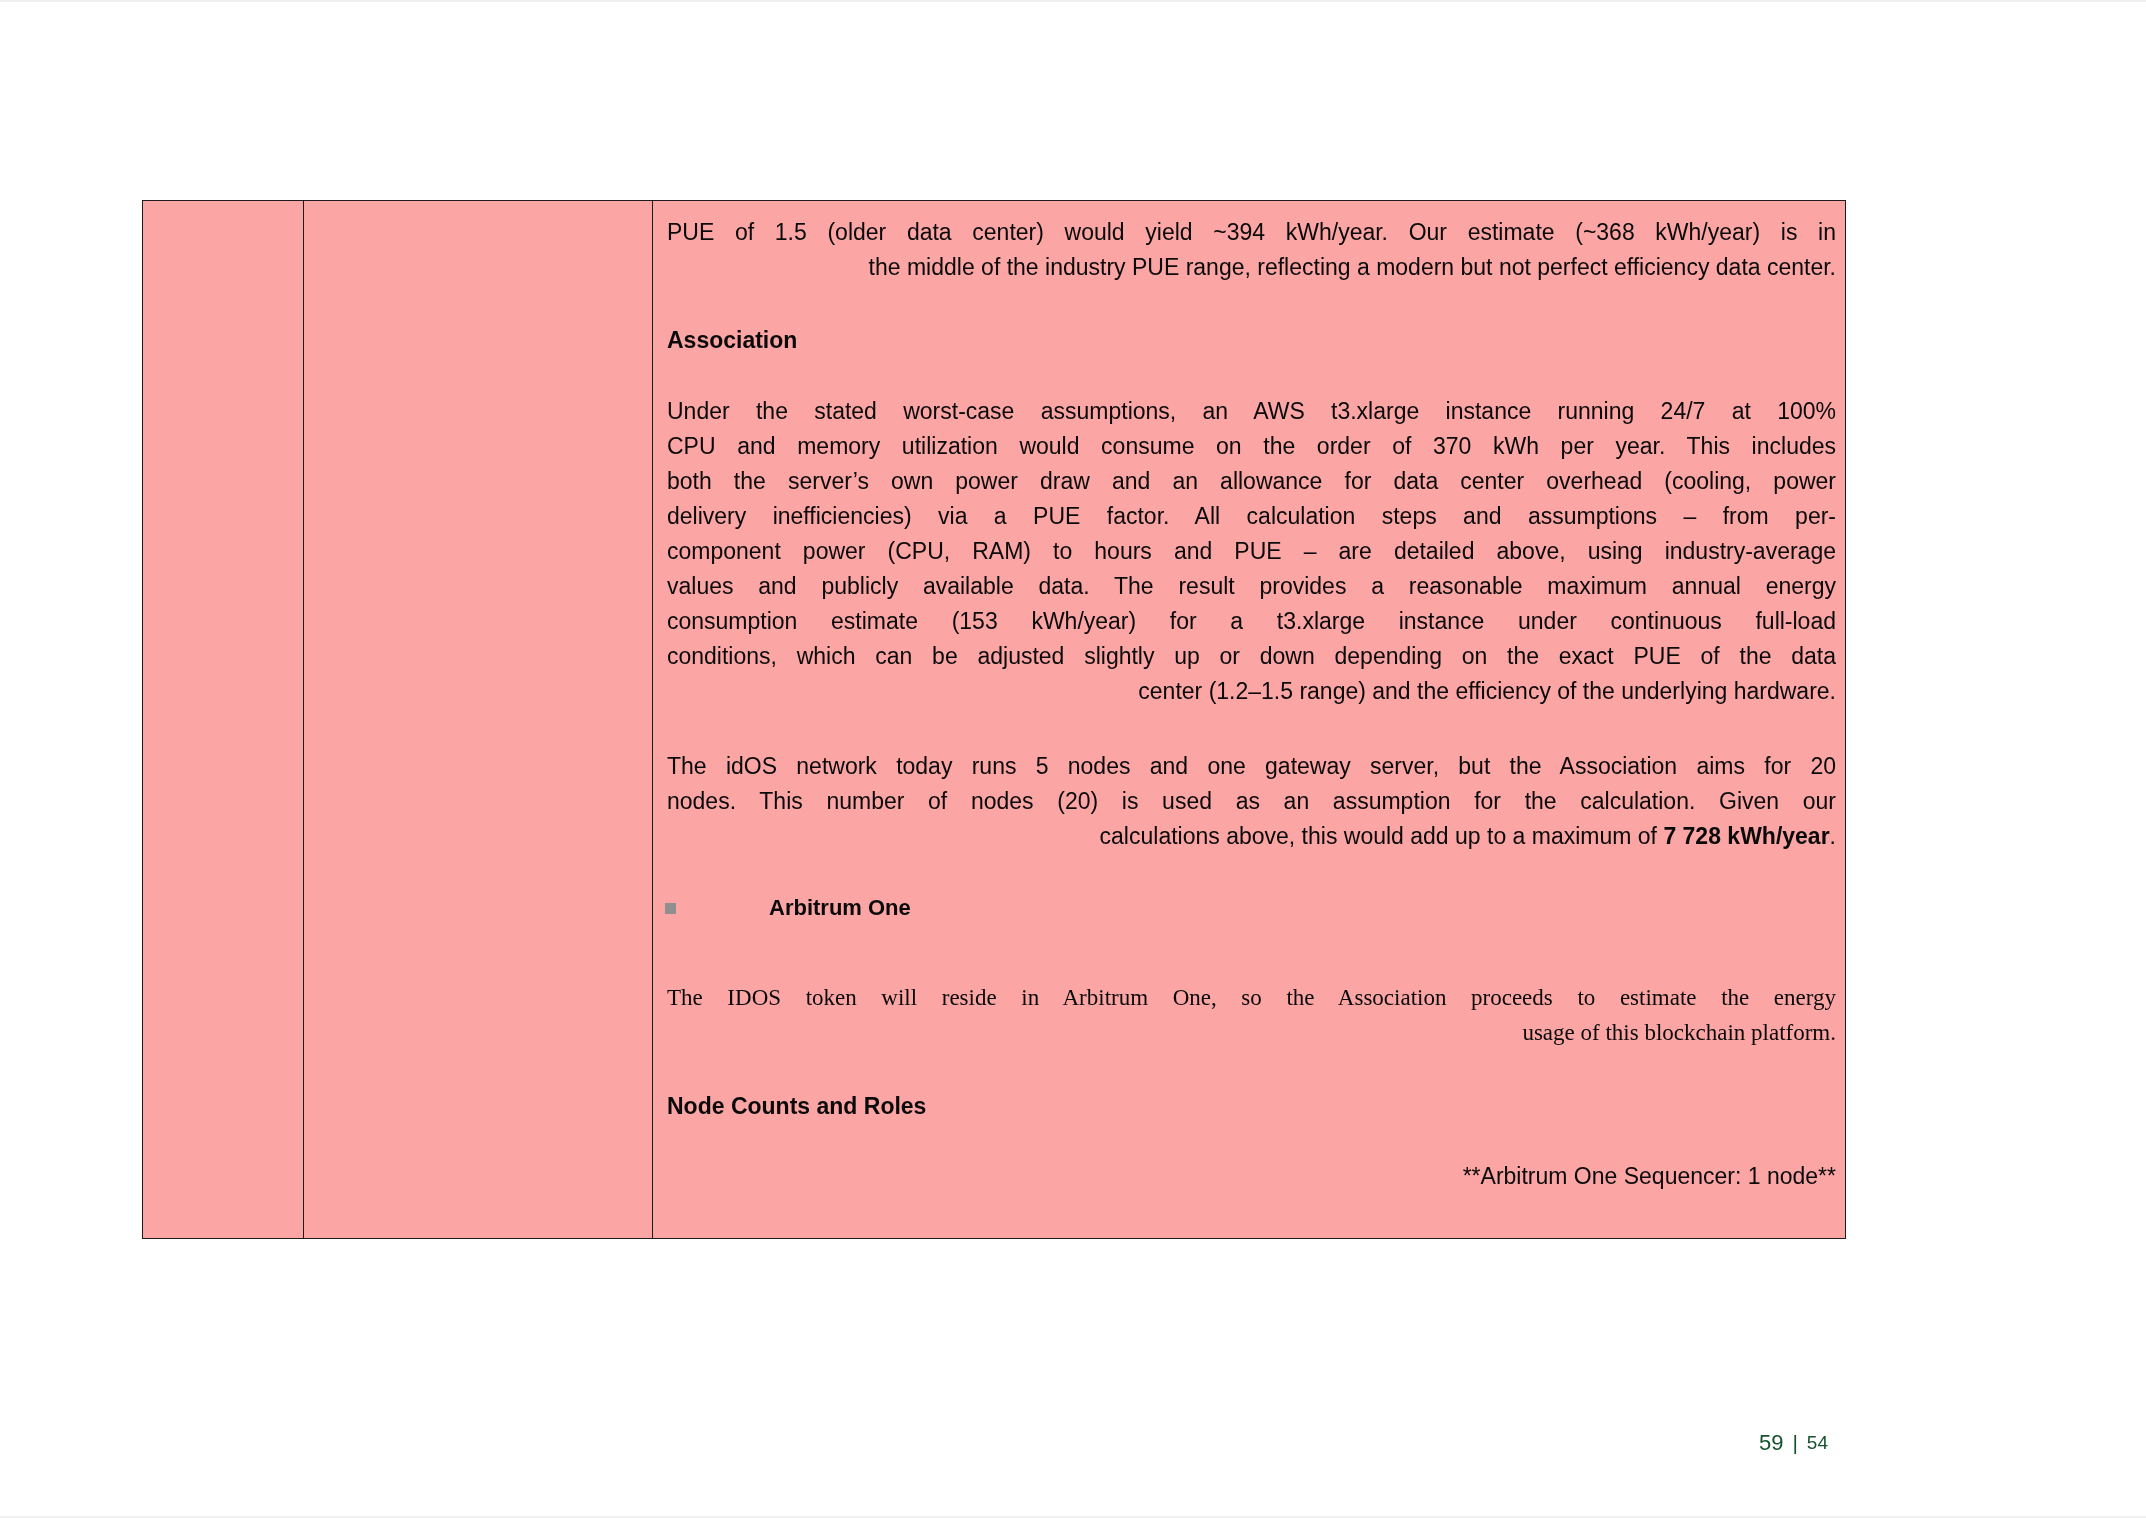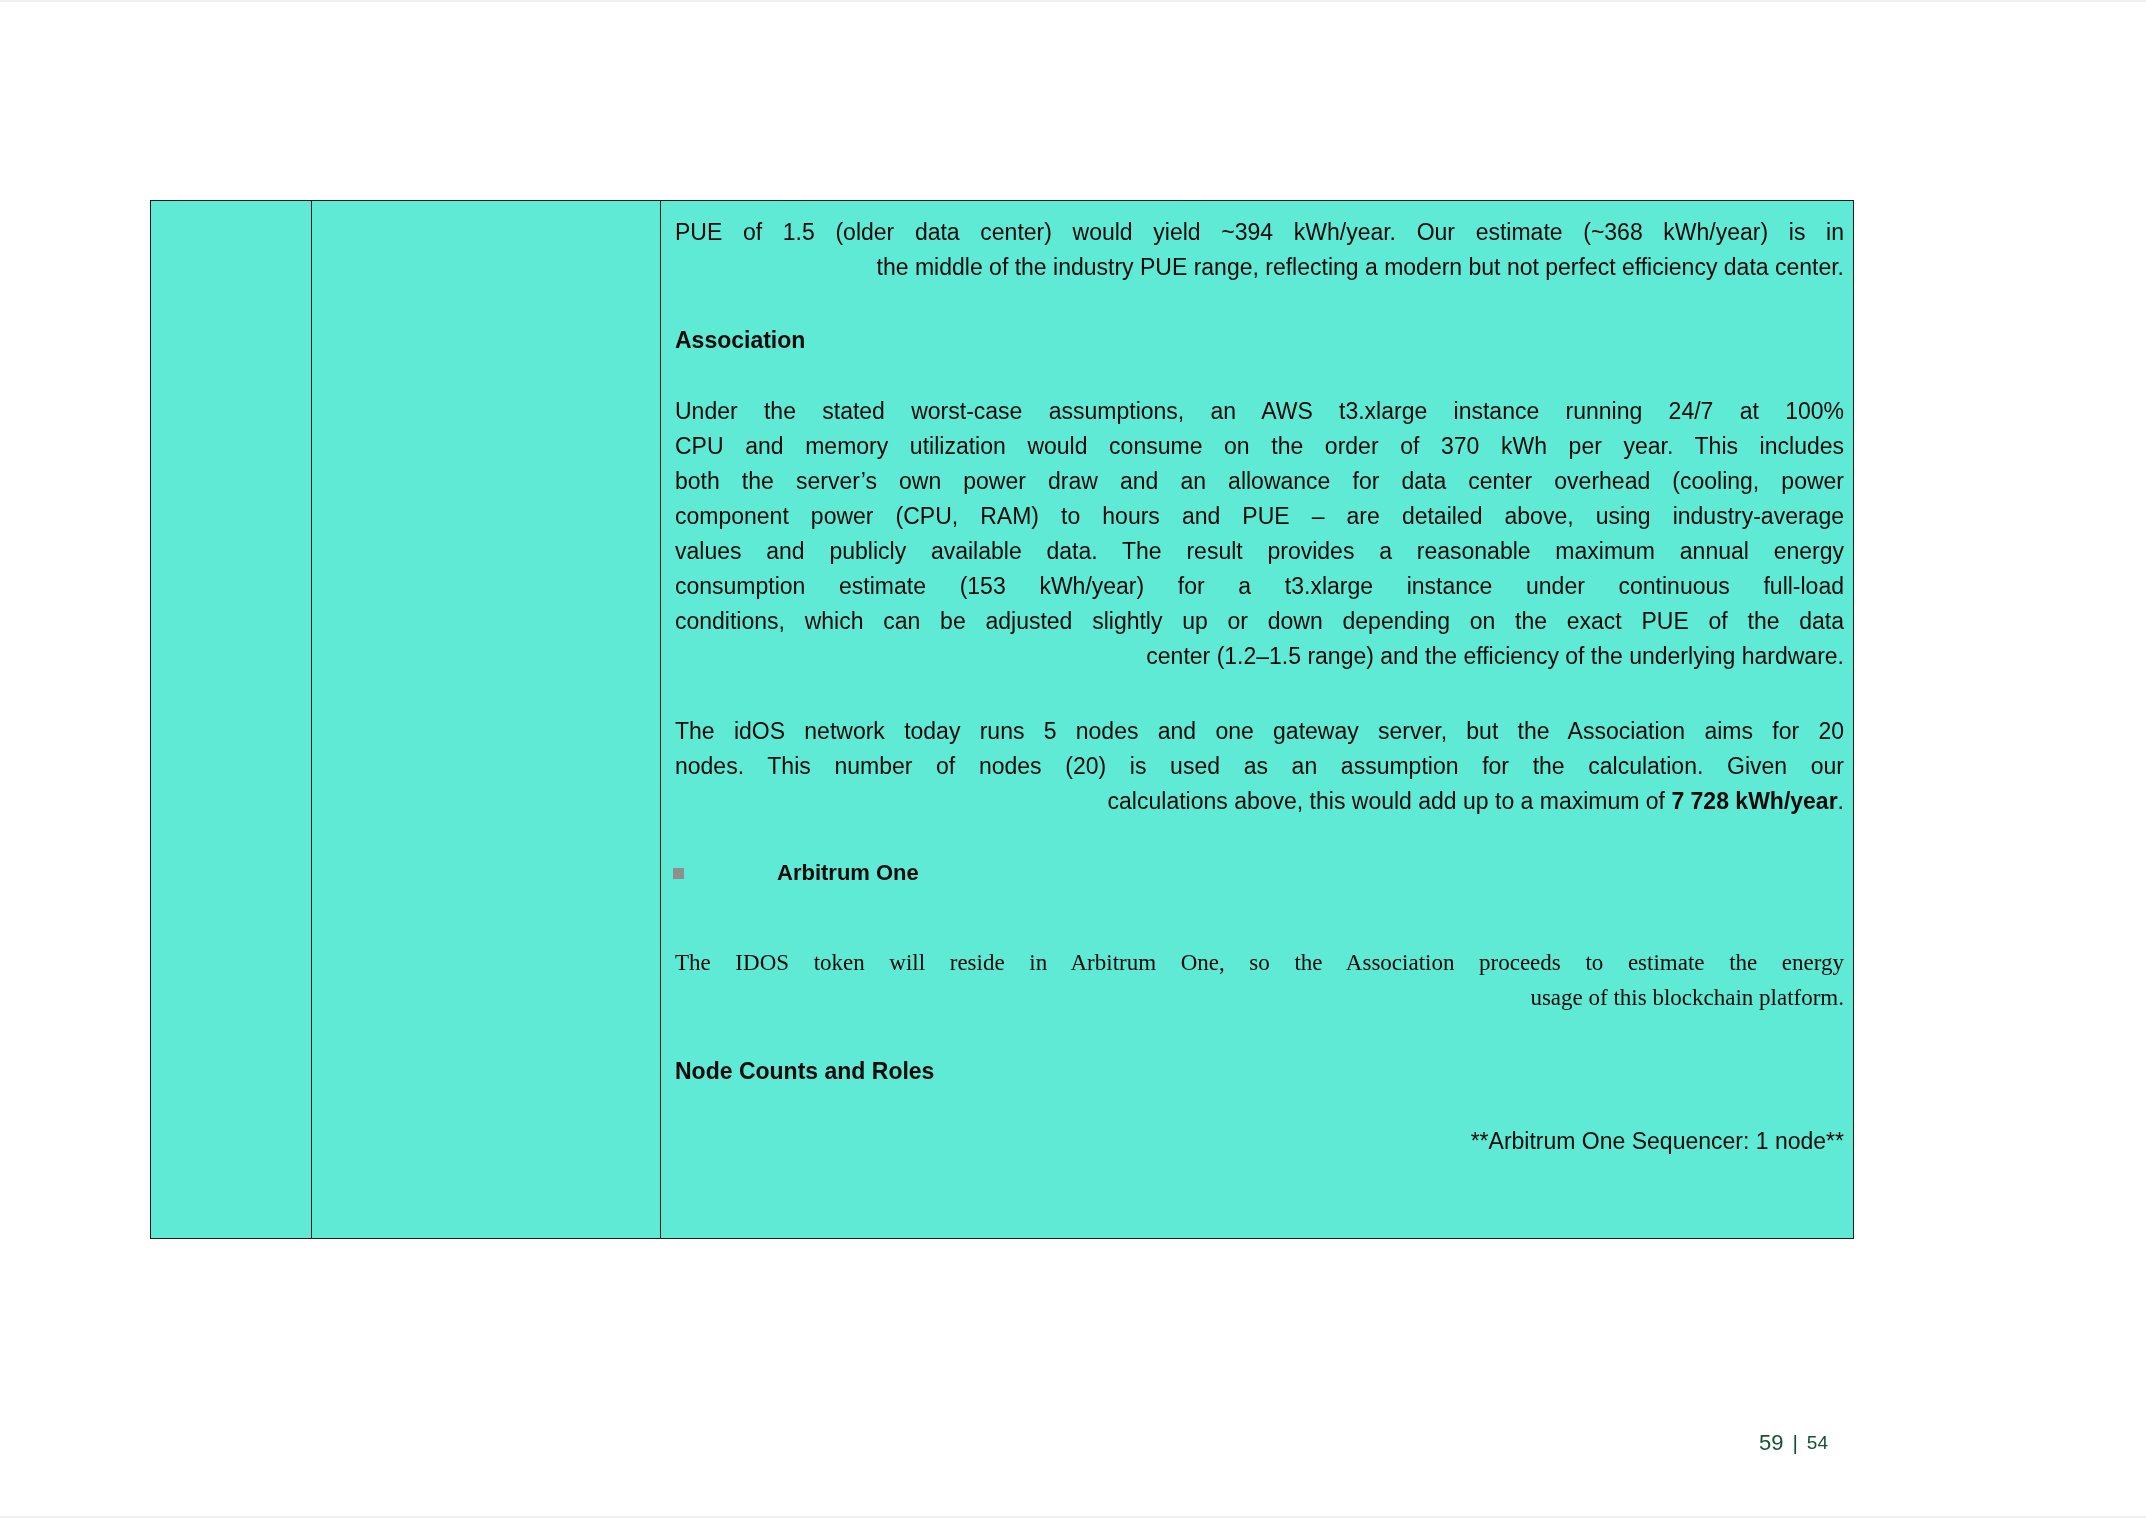--- a/index.html
+++ b/index.html
@@ -13,25 +13,25 @@
   }
   .edge-line {
     position: absolute; left: 0; width: 2146px; height: 2px;
     background: #f0f0f0;
   }
   .edge-top { top: 0; }
   .edge-bottom { bottom: 0; }
 
   .doc-table {
     position: absolute;
-    left: 150px; top: 200px;
+    left: 142px; top: 200px;
     width: 1704px; height: 1039px;
     display: flex;
     border: 1.5px solid #1c1c1c;
-    background: #5eead4;
+    background: #fca5a5;
   }
   .cell { height: 100%; }
   .cell-1 { width: 161px; border-right: 1.5px solid #1c1c1c; }
   .cell-2 { width: 349px; border-right: 1.5px solid #1c1c1c; }
   .cell-3 {
     flex: 1;
     padding: 14px 9px 0 14px;
     font-size: 23px;
     line-height: 35px;
     overflow: hidden;
@@ -96,20 +96,21 @@
       <div class="jline">PUE of 1.5 (older data center) would yield ~394 kWh/year. Our estimate (~368 kWh/year) is in</div>
       <div class="lastline">the middle of the industry PUE range, reflecting a modern but not perfect efficiency data center.</div>
     </div>
 
     <div class="heading">Association</div>
 
     <div class="para-2">
       <div class="jline">Under the stated worst-case assumptions, an AWS t3.xlarge instance running 24/7 at 100%</div>
       <div class="jline">CPU and memory utilization would consume on the order of 370 kWh per year. This includes</div>
       <div class="jline">both the server’s own power draw and an allowance for data center overhead (cooling, power</div>
+      <div class="jline">delivery inefficiencies) via a PUE factor. All calculation steps and assumptions – from per-</div>
       <div class="jline">component power (CPU, RAM) to hours and PUE – are detailed above, using industry-average</div>
       <div class="jline">values and publicly available data. The result provides a reasonable maximum annual energy</div>
       <div class="jline">consumption estimate (153 kWh/year) for a t3.xlarge instance under continuous full-load</div>
       <div class="jline">conditions, which can be adjusted slightly up or down depending on the exact PUE of the data</div>
       <div class="lastline">center (1.2–1.5 range) and the efficiency of the underlying hardware.</div>
     </div>
 
     <div class="para-3">
       <div class="jline">The idOS network today runs 5 nodes and one gateway server, but the Association aims for 20</div>
       <div class="jline">nodes. This number of nodes (20) is used as an assumption for the calculation. Given our</div>

